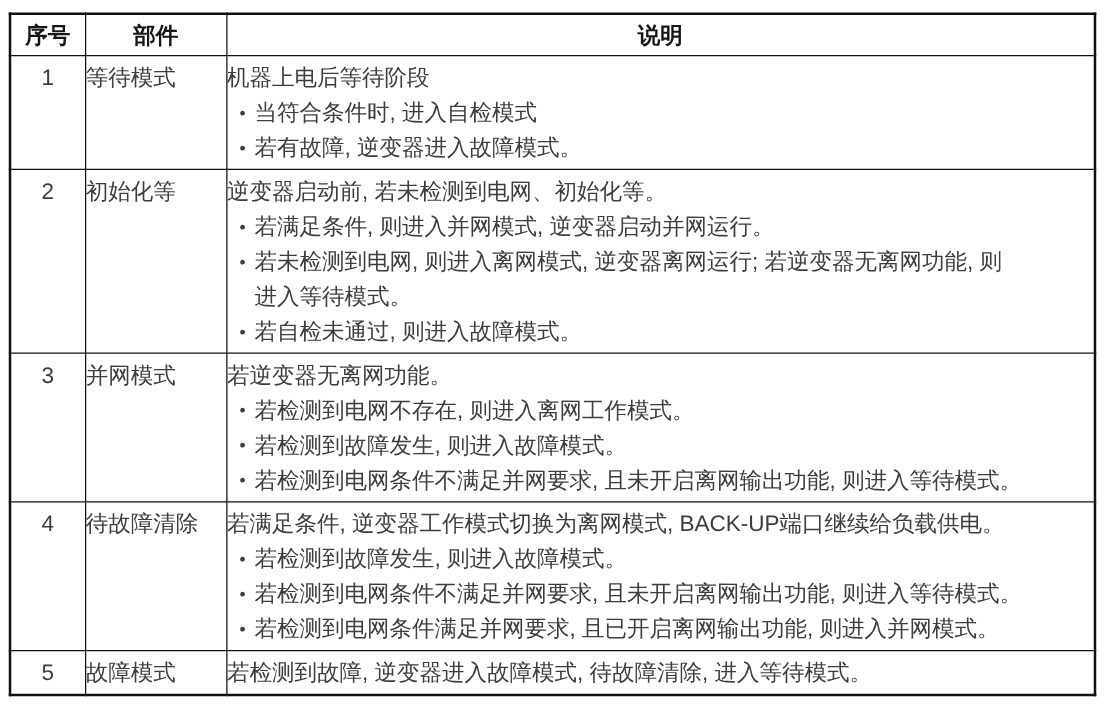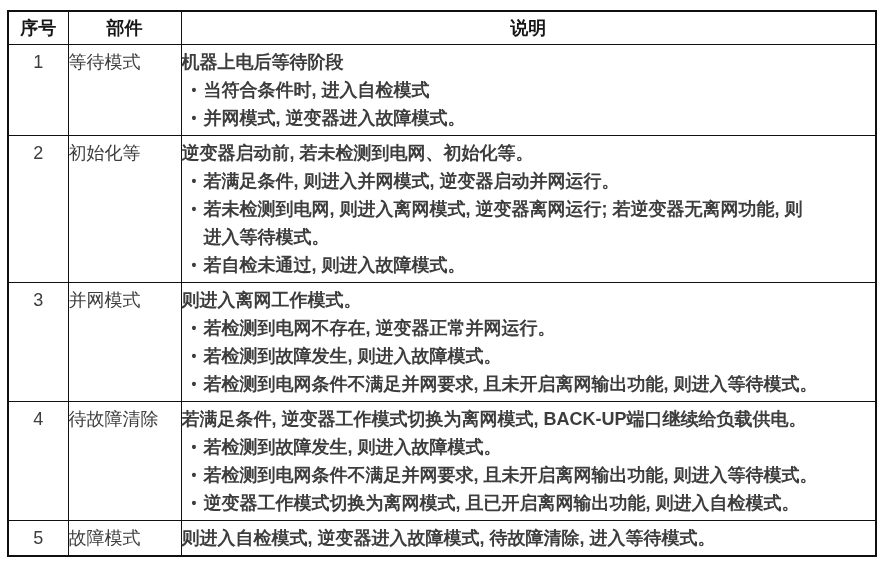--- a/index.html
+++ b/index.html
@@ -38,21 +38,21 @@
     background: #ffffff;
   }
   table.modes td {
     border: 1.5px solid #101010;
     vertical-align: top;
     line-height: 28px;
     padding: 3px 0 3px 0;
   }
   td.c-no { text-align: center; padding-top: 3px; }
   td.c-comp { padding-left: 12px; padding-right: 4px; margin-left: 28px; }
-  td.c-desc { padding-left: 10px; padding-right: 8px; font-weight: bold; }
+  td.c-desc { padding-left: 10px; padding-right: 8px; }
   .line { display: block; }
   .line.plain { padding-left: 0; }
   .line.bullet { display: flex; align-items: flex-start; }
   .line.bullet .dot {
     flex: 0 0 22px;
     width: 22px;
     padding-left: 10px;
     font-size: 14px;
     line-height: 28px;
     color: #3d3d3d;
@@ -87,21 +87,21 @@
     <td class="c-desc">
   <div class="line plain">机器上电后等待阶段</div>
 
   <div class="line bullet">
     <span class="dot">•</span>
     <span class="btxt">当符合条件时, 进入自检模式</span>
   </div>
 
   <div class="line bullet">
     <span class="dot">•</span>
-    <span class="btxt">并网模式, 逆变器进入故障模式。</span>
+    <span class="btxt">若有故障, 逆变器进入故障模式。</span>
   </div>
 </td>
   </tr>
 
   <tr>
     <td class="c-no">2</td>
     <td class="c-comp">初始化等</td>
     <td class="c-desc">
   <div class="line plain">逆变器启动前, 若未检测到电网、初始化等。</div>
 
@@ -120,25 +120,25 @@
     <span class="dot">•</span>
     <span class="btxt">若自检未通过, 则进入故障模式。</span>
   </div>
 </td>
   </tr>
 
   <tr>
     <td class="c-no">3</td>
     <td class="c-comp">并网模式</td>
     <td class="c-desc">
-  <div class="line plain">则进入离网工作模式。</div>
+  <div class="line plain">若逆变器无离网功能。</div>
 
   <div class="line bullet">
     <span class="dot">•</span>
-    <span class="btxt">若检测到电网不存在, 逆变器正常并网运行。</span>
+    <span class="btxt">若检测到电网不存在, 则进入离网工作模式。</span>
   </div>
 
   <div class="line bullet">
     <span class="dot">•</span>
     <span class="btxt">若检测到故障发生, 则进入故障模式。</span>
   </div>
 
   <div class="line bullet">
     <span class="dot">•</span>
     <span class="btxt">若检测到电网条件不满足并网要求, 且未开启离网输出功能, 则进入等待模式。</span>
@@ -157,27 +157,27 @@
     <span class="btxt">若检测到故障发生, 则进入故障模式。</span>
   </div>
 
   <div class="line bullet">
     <span class="dot">•</span>
     <span class="btxt">若检测到电网条件不满足并网要求, 且未开启离网输出功能, 则进入等待模式。</span>
   </div>
 
   <div class="line bullet">
     <span class="dot">•</span>
-    <span class="btxt">逆变器工作模式切换为离网模式, 且已开启离网输出功能, 则进入自检模式。</span>
+    <span class="btxt">若检测到电网条件满足并网要求, 且已开启离网输出功能, 则进入并网模式。</span>
   </div>
 </td>
   </tr>
 
   <tr>
     <td class="c-no">5</td>
     <td class="c-comp">故障模式</td>
     <td class="c-desc">
-  <div class="line plain">则进入自检模式, 逆变器进入故障模式, 待故障清除, 进入等待模式。</div>
+  <div class="line plain">若检测到故障, 逆变器进入故障模式, 待故障清除, 进入等待模式。</div>
 </td>
   </tr>
 </tbody>
   </table>
 </div>
 
 </body></html>

